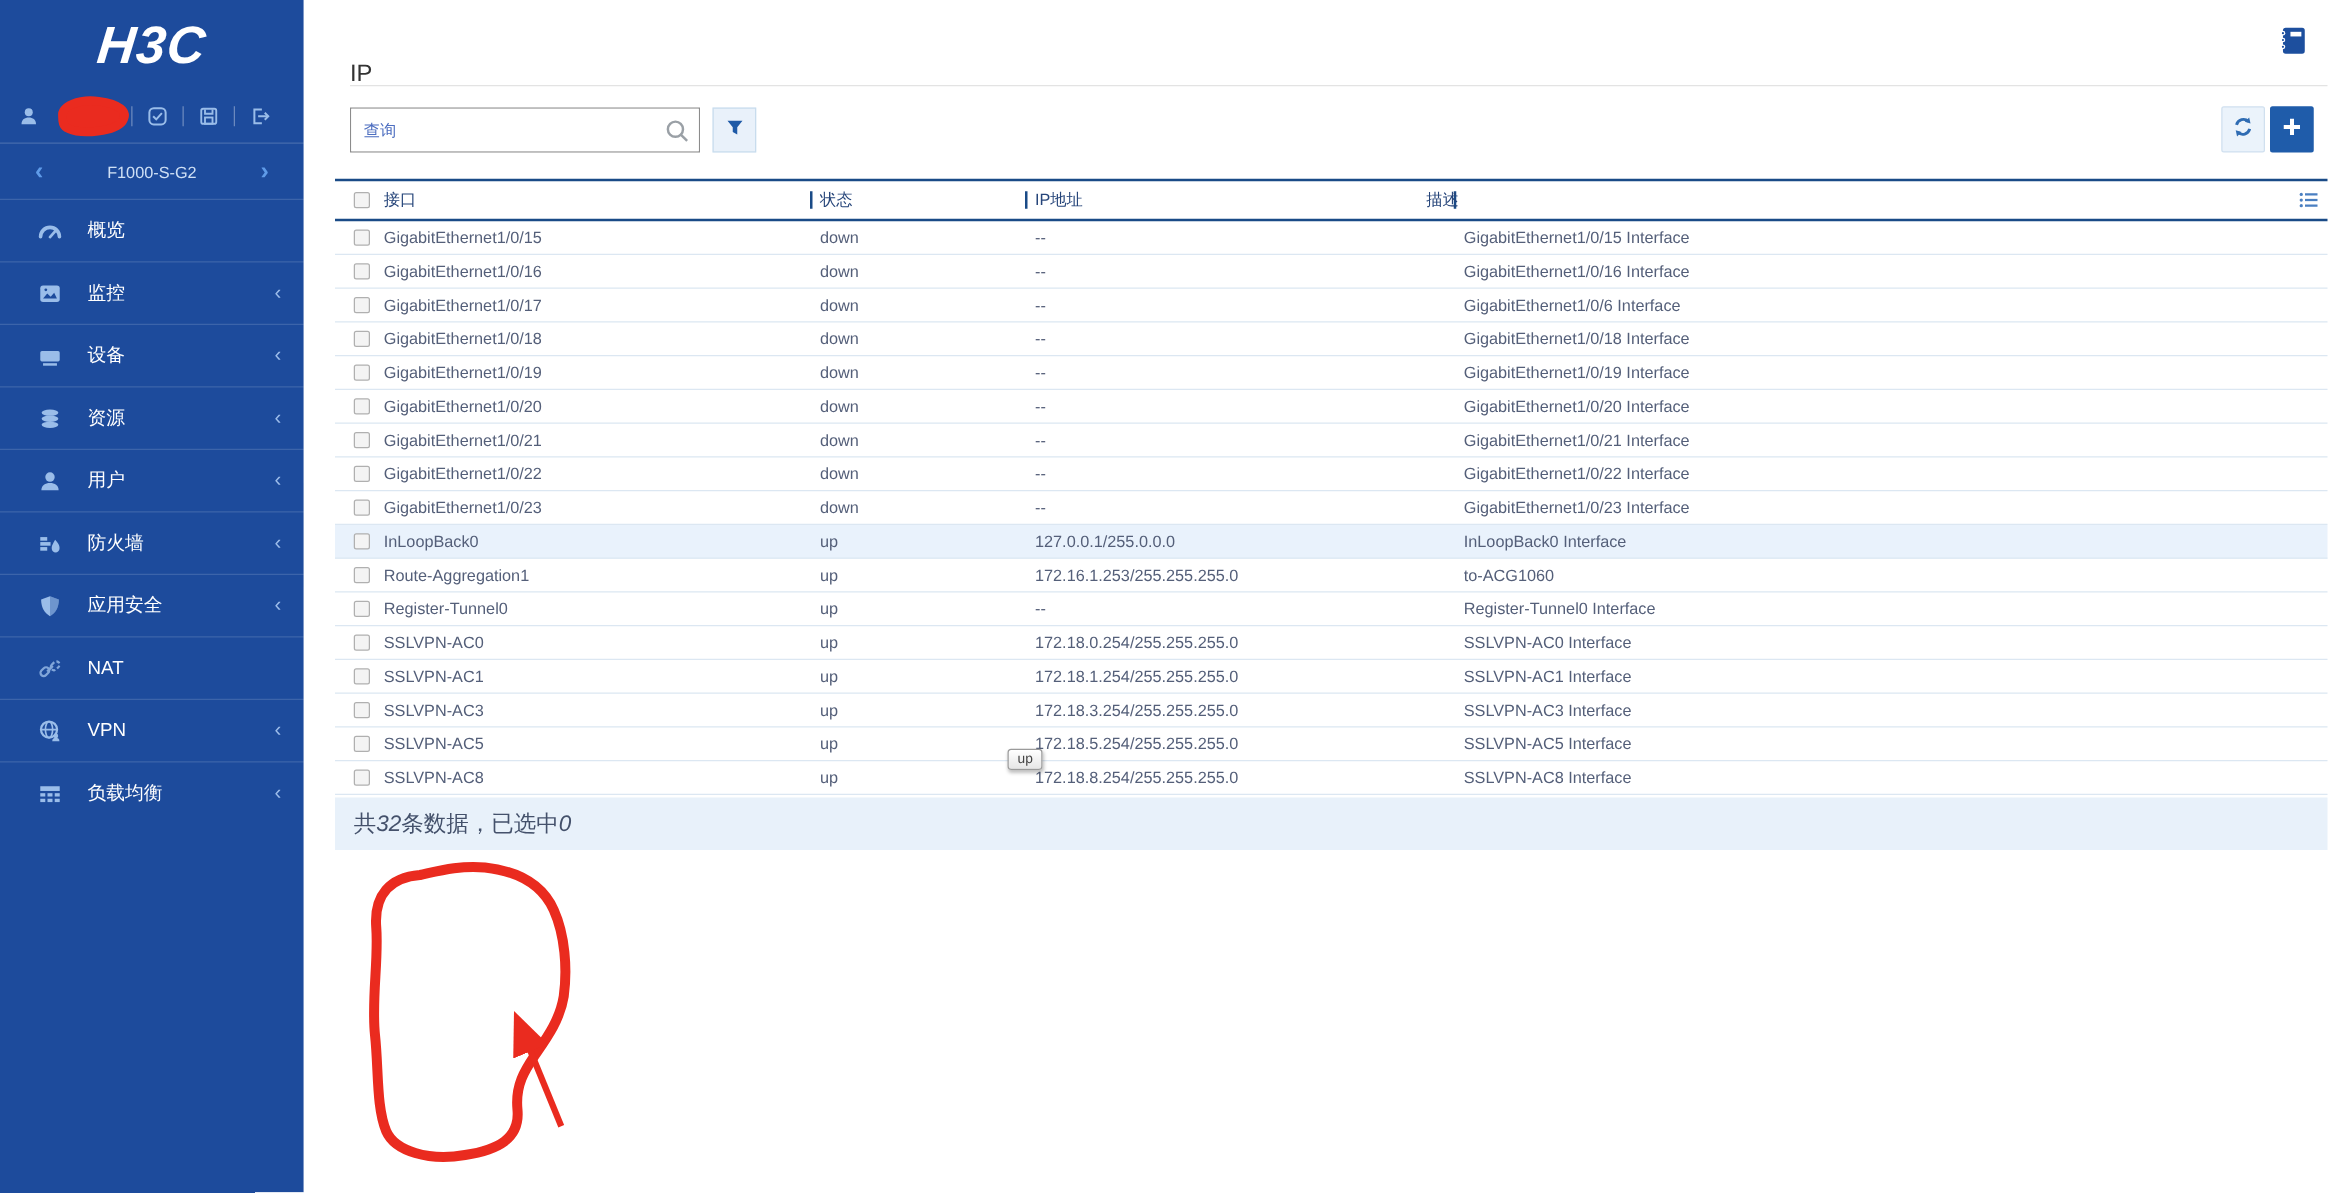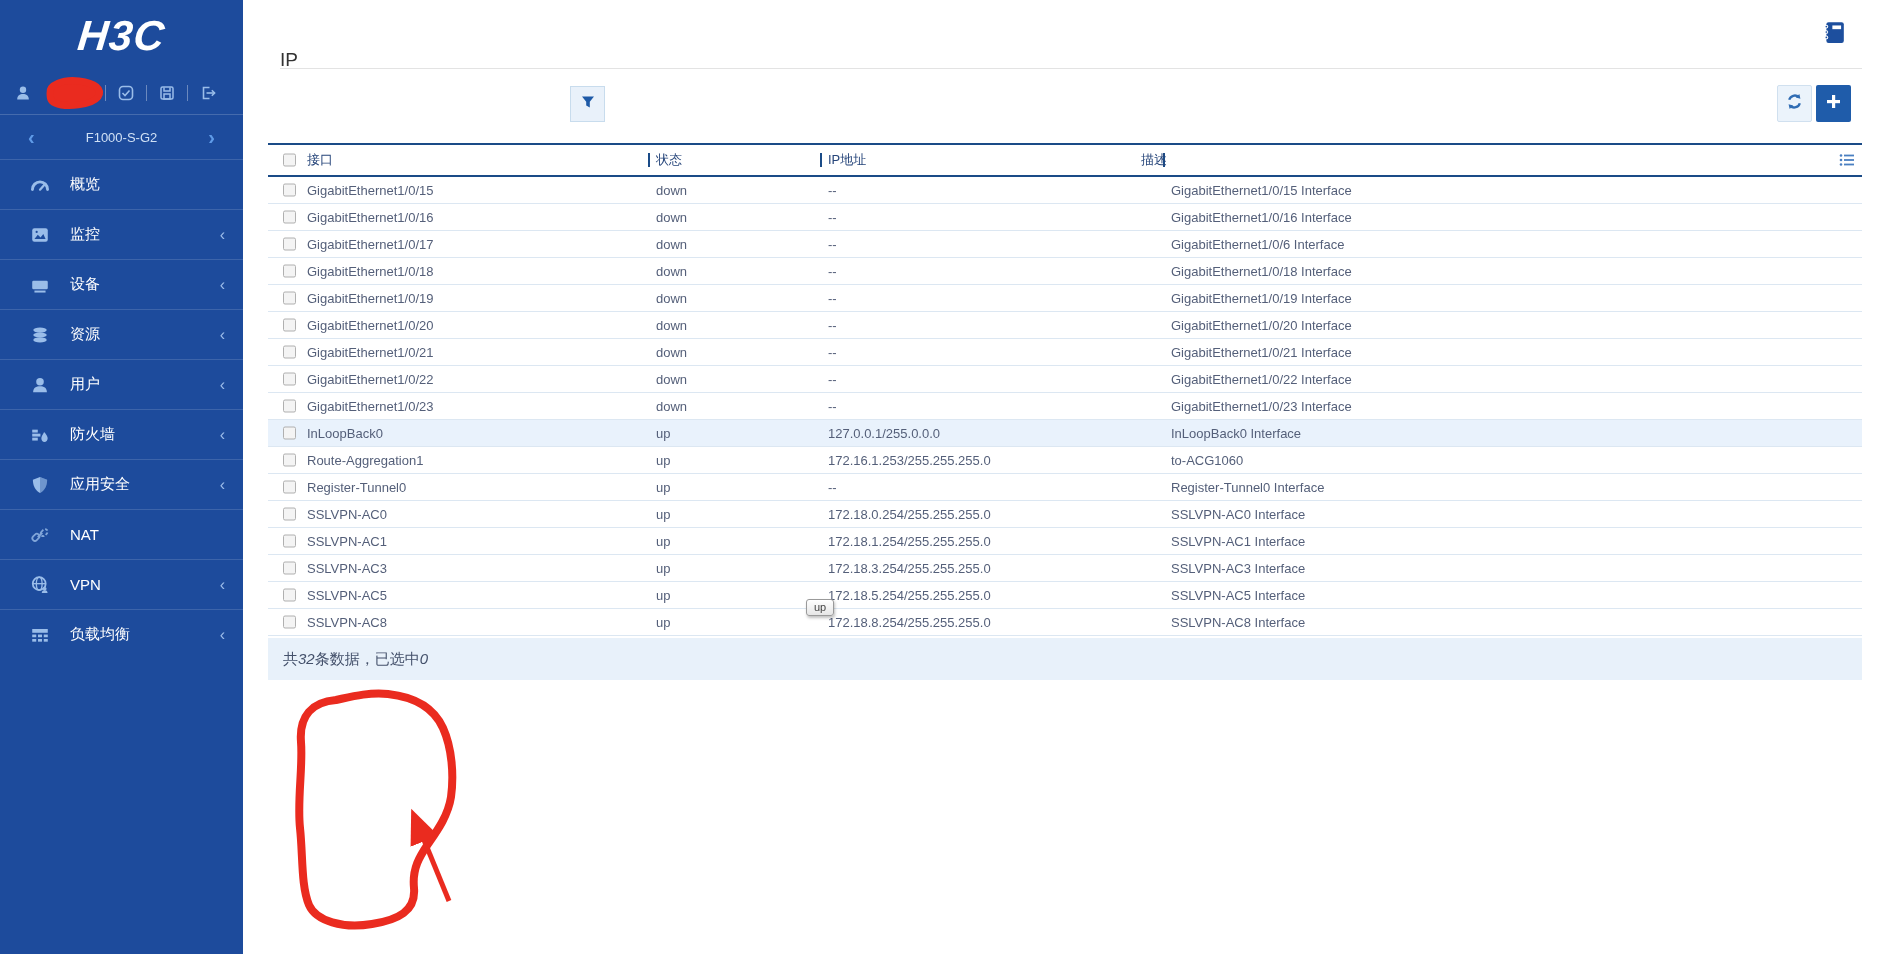--- a/index.html
+++ b/index.html
@@ -61,21 +61,21 @@
   .hlist-icon{position:absolute;right:6px;top:6px;width:18px;height:18px;cursor:pointer;}
   .trow{position:relative;height:27px;border-bottom:1px solid #dce7f2;box-sizing:border-box;cursor:pointer;}
   .trow.hl{background:#e9f2fc;}
   .cell{position:absolute;top:50%;transform:translateY(-50%);font-size:13px;color:#545f79;white-space:nowrap;}
   .cb{position:absolute;left:15px;top:50%;transform:translateY(-50%);width:13px;height:13px;
       border:1px solid #b0b0b0;border-radius:2px;background:#f4f4f4;box-sizing:border-box;cursor:pointer;}
   .c-if{left:39px;} .c-st{left:388px;} .c-ip{left:560px;} .c-de{left:903px;}
   .h-if{left:39px;} .h-st{left:388px;} .h-ip{left:560px;text-align:center;} .h-de{left:873px;}
   .b-st{left:380px;} .b-ip{left:552px;} .b-de{left:895px;}
   .tfoot{height:42px;background:#e8f1fa;margin-top:2px;display:flex;align-items:center;
-         padding-left:15px;font-size:15px;color:#44516b;}
+         padding-left:15px;font-size:18px;color:#44516b;}
   .tfoot .num{font-style:italic;}
 
   
   .tooltip{position:absolute;left:563px;top:599px;padding:1px 7px 2px 7px;font-size:11px;color:#444;
            border:1px solid #9a9a9a;border-radius:3px;background:linear-gradient(#ffffff,#e6e6e6);
            box-shadow:1px 2px 3px rgba(0,0,0,.25);z-index:20;}
 
   
   .annotations{position:absolute;left:0;top:0;width:1878px;height:954px;z-index:50;pointer-events:none;}
 </style>
@@ -253,20 +253,29 @@
           <circle cx="4" cy="11" r="1.7" fill="#fff"></circle>
           <circle cx="4" cy="16" r="1.7" fill="#fff"></circle>
           <circle cx="4" cy="6" r="0.8" fill="#1d4f9e"></circle>
           <circle cx="4" cy="11" r="0.8" fill="#1d4f9e"></circle>
           <circle cx="4" cy="16" r="0.8" fill="#1d4f9e"></circle>
           <rect x="9.5" y="5" width="8" height="3.4" fill="#fff"></rect>
         </svg>
     </div>
     <div class="title-divider"></div>
 
+    <div class="search-wrap">
+      <input class="search-input" type="text" placeholder="查询" style="">
+      <span class="search-btn">
+        <svg viewBox="0 0 20 20" width="22" height="22" fill="none" stroke="#9aa0a6" stroke-width="1.8">
+            <circle cx="8.5" cy="8.5" r="5.5"></circle>
+            <line x1="12.6" y1="12.6" x2="17" y2="17"></line>
+          </svg>
+      </span>
+    </div>
     <div class="filter-btn">
       <span>
         <svg viewBox="0 0 18 18" width="18" height="18">
             <path d="M3,3.5 H15 L10.8,8.8 V14.5 L7.2,12.6 V8.8 Z" fill="#1e5aa7"></path>
           </svg>
       </span>
     </div>
     <div class="refresh-btn">
       <span>
         <svg viewBox="0 0 18 18" width="19" height="19" fill="none" stroke="#2f6cb3" stroke-width="2.2">

